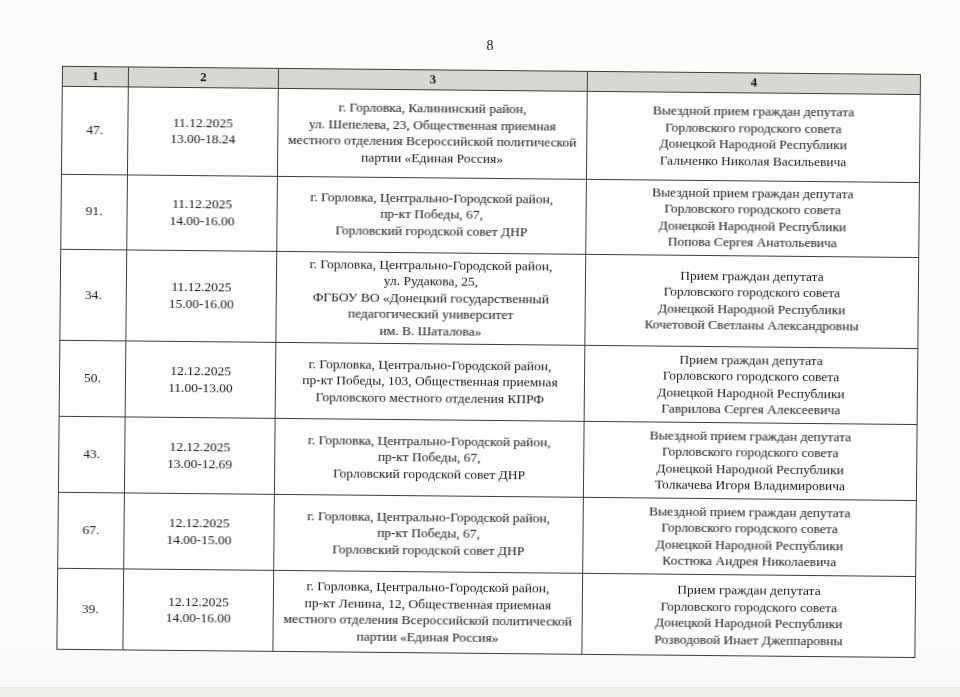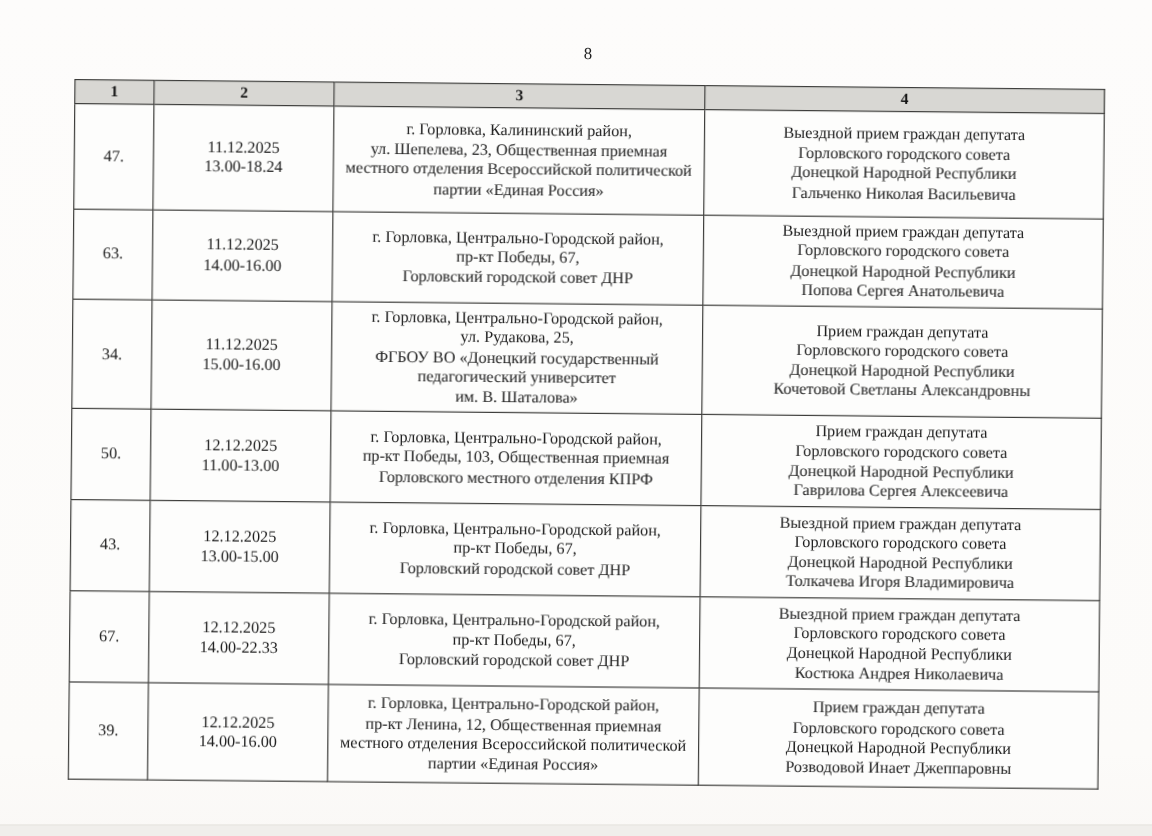--- a/index.html
+++ b/index.html
@@ -95,21 +95,21 @@
             </td>
     <td>
               <div class="line">Выездной прием граждан депутата</div>
               <div class="line">Горловского городского совета</div>
               <div class="line">Донецкой Народной Республики</div>
               <div class="line">Гальченко Николая Васильевича</div>
             </td>
   </tr>
           <tr>
     <td>
-      <span>63.</span>
+      <span>91.</span>
     </td>
     <td>
       <div class="line">11.12.2025</div>
       <div class="line">14.00-16.00</div>
     </td>
     <td>
               <div class="line">г. Горловка, Центрально-Городской район,</div>
               <div class="line">пр-кт Победы, 67,</div>
               <div class="line">Горловский городской совет ДНР</div>
             </td>
@@ -161,41 +161,41 @@
               <div class="line">Донецкой Народной Республики</div>
               <div class="line">Гаврилова Сергея Алексеевича</div>
             </td>
   </tr>
           <tr>
     <td>
       <span>43.</span>
     </td>
     <td>
       <div class="line">12.12.2025</div>
-      <div class="line">13.00-15.00</div>
+      <div class="line">13.00-12.69</div>
     </td>
     <td>
               <div class="line">г. Горловка, Центрально-Городской район,</div>
               <div class="line">пр-кт Победы, 67,</div>
               <div class="line">Горловский городской совет ДНР</div>
             </td>
     <td>
               <div class="line">Выездной прием граждан депутата</div>
               <div class="line">Горловского городского совета</div>
               <div class="line">Донецкой Народной Республики</div>
               <div class="line">Толкачева Игоря Владимировича</div>
             </td>
   </tr>
           <tr>
     <td>
       <span>67.</span>
     </td>
     <td>
       <div class="line">12.12.2025</div>
-      <div class="line">14.00-22.33</div>
+      <div class="line">14.00-15.00</div>
     </td>
     <td>
               <div class="line">г. Горловка, Центрально-Городской район,</div>
               <div class="line">пр-кт Победы, 67,</div>
               <div class="line">Горловский городской совет ДНР</div>
             </td>
     <td>
               <div class="line">Выездной прием граждан депутата</div>
               <div class="line">Горловского городского совета</div>
               <div class="line">Донецкой Народной Республики</div>

